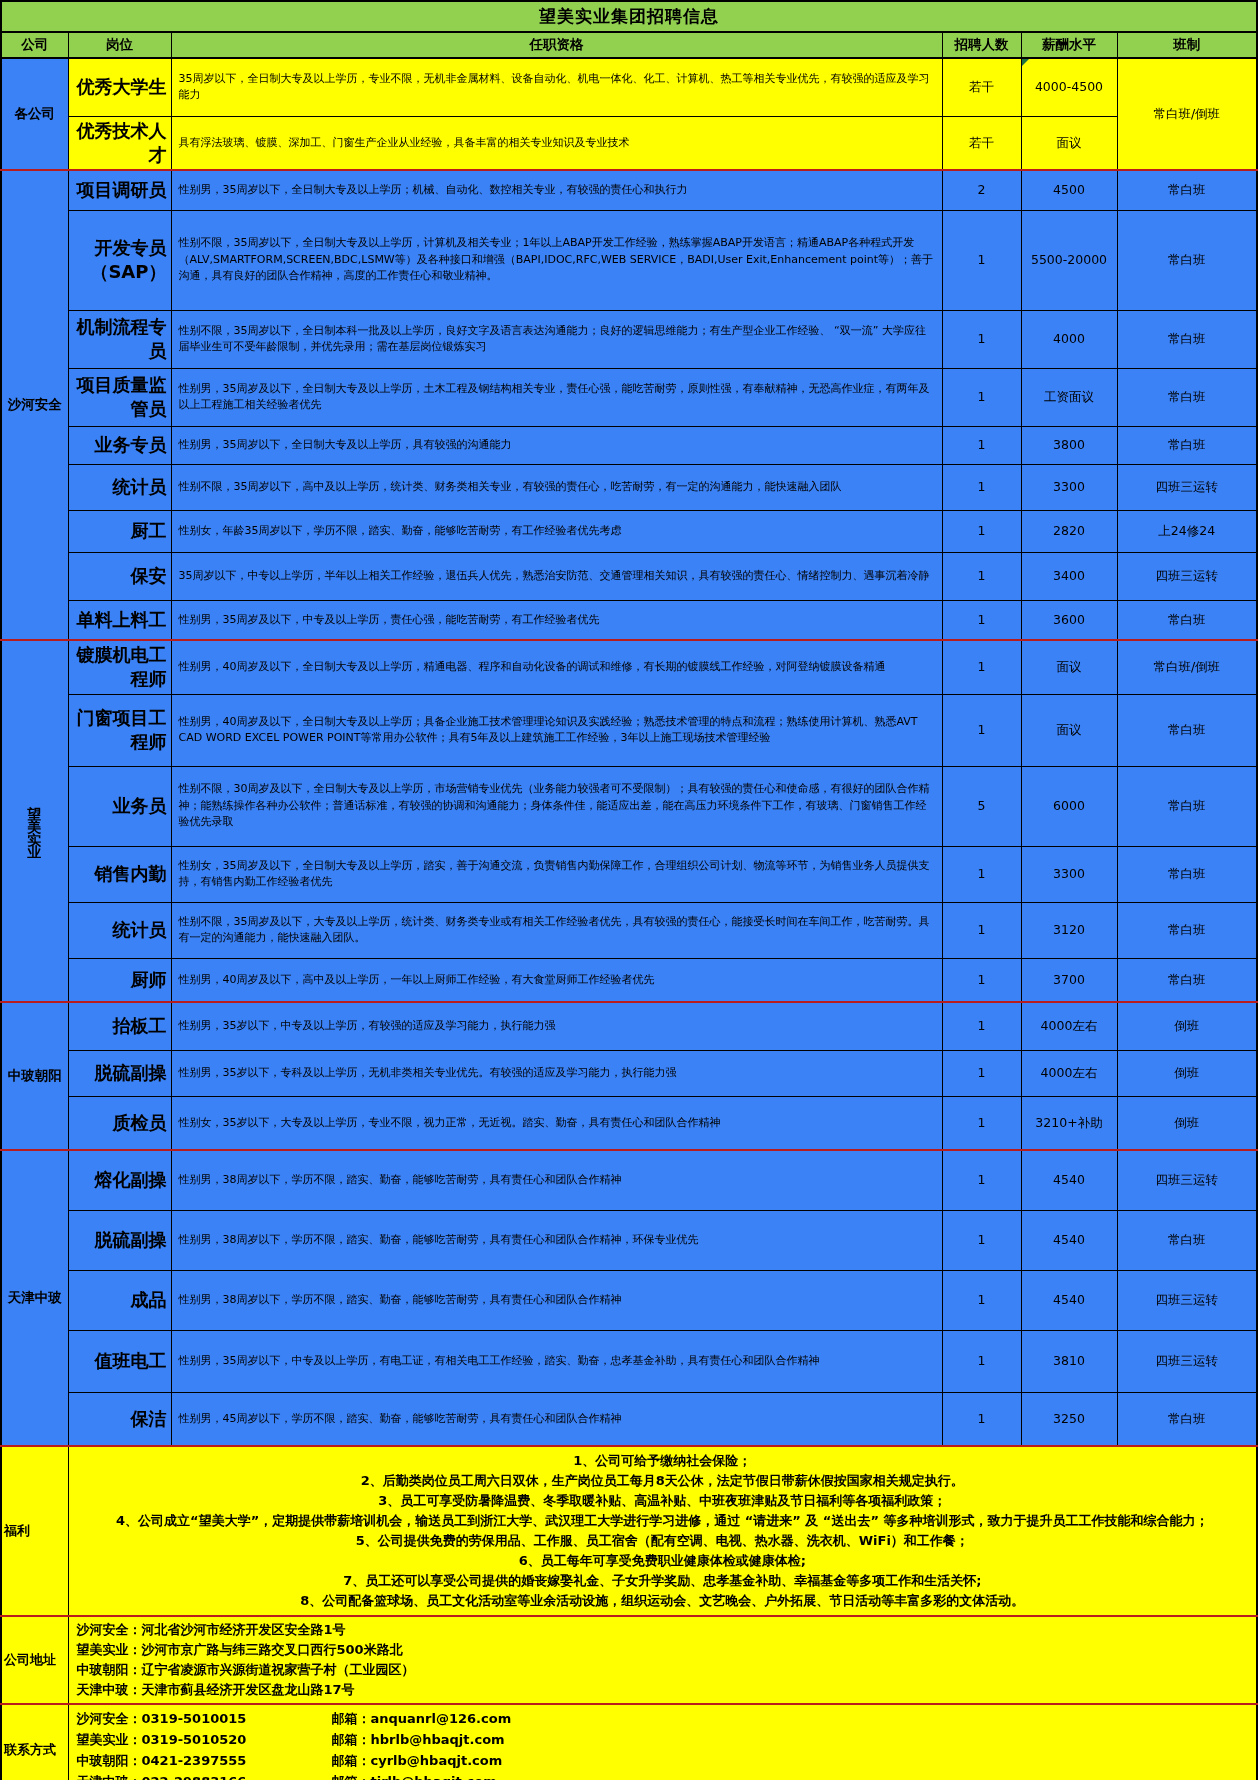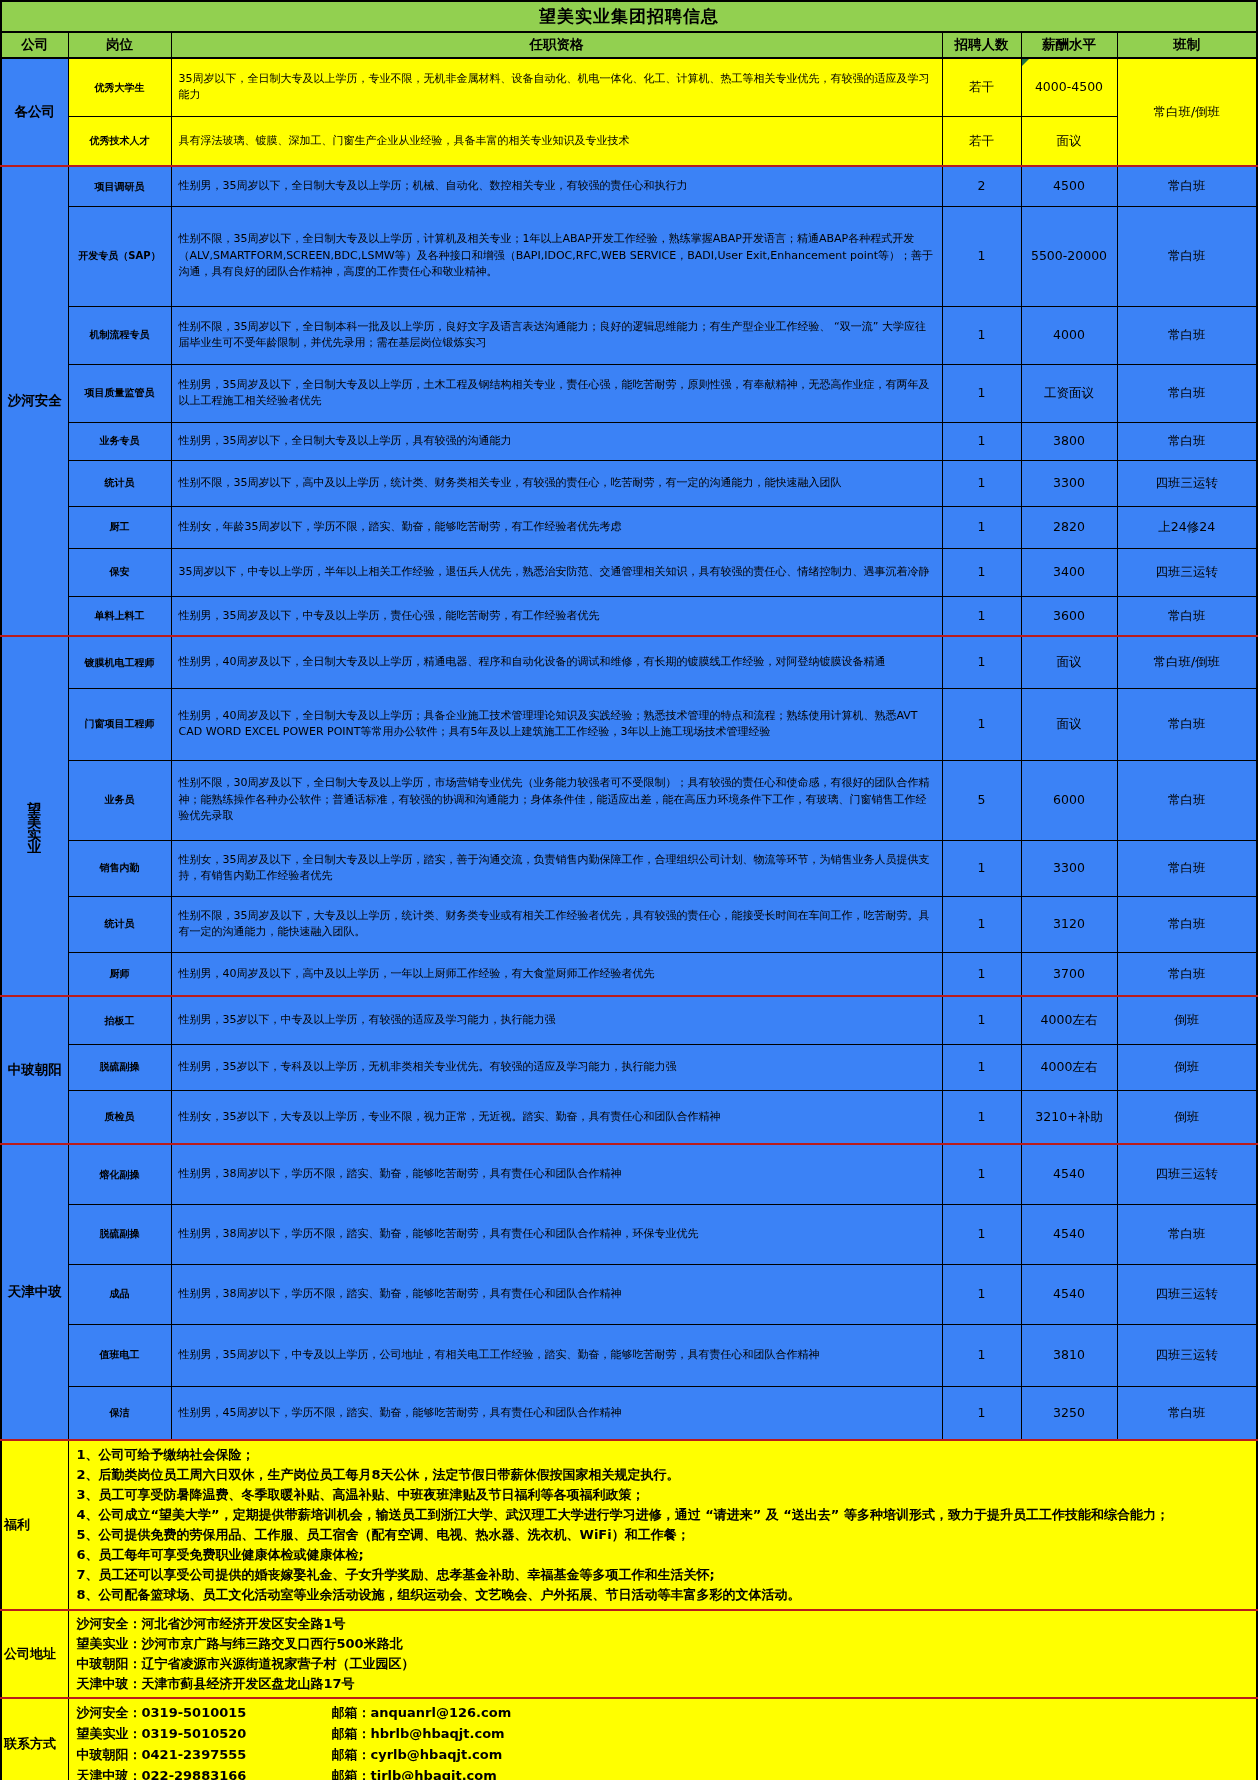--- a/index.html
+++ b/index.html
@@ -12,34 +12,34 @@
   .yellow{background:#ffff00;}
   .title-cell{
     background:#92d050;text-align:center;font-weight:bold;font-size:17px;
     border:2px solid #000;letter-spacing:1px;
   }
   .hdr{
     background:#92d050;font-weight:bold;font-size:13.5px;text-align:center;
     border-bottom:2px solid #000;
   }
   .company-cell{font-weight:bold;font-size:13.5px;text-align:center;padding:2px;}
-  .pos{font-weight:bold;font-size:10px;text-align:center;padding:2px 4px;line-height:1.35;}
+  .pos{font-weight:bold;font-size:18px;text-align:right;padding:2px 4px;line-height:1.35;}
   .qual{font-size:11px;text-align:left;padding:3px 7px;line-height:1.5;}
   .num{font-size:12.5px;text-align:center;padding:1px 2px;line-height:1.3;}
   .gs{border-top:2px solid #b91c1c;}
   .flag-holder{position:relative;}
   .flag{position:absolute;top:0;left:0;width:0;height:0;
     border-top:7px solid #1f7244;border-right:7px solid transparent;}
   .vtext{
     display:inline-block;writing-mode:vertical-rl;text-orientation:upright;
     letter-spacing:13px;font-weight:bold;font-size:14px;line-height:1;
   }
   .label-cell{font-weight:bold;font-size:13px;text-align:left;padding:2px;}
   .block{vertical-align:middle;padding:3px 8px;}
-  .bline{font-weight:bold;font-size:13px;line-height:20px;text-align:left;}
+  .bline{font-weight:bold;font-size:13px;line-height:20px;text-align:center;}
   .aline{font-weight:bold;font-size:13px;line-height:20px;text-align:left;}
   .cline{font-weight:bold;font-size:13px;line-height:21px;text-align:left;}
   .cphone{display:inline-block;width:255px;}
   .outer{border:2px solid #000;}
 </style>
 </head>
 <body>
 
 <div class="sheet">
 <table class="outer">
@@ -230,21 +230,21 @@
   </tr>
   <tr style="height:60px">
     <td class="pos">成品</td>
     <td class="qual">性别男，38周岁以下，学历不限，踏实、勤奋，能够吃苦耐劳，具有责任心和团队合作精神</td>
     <td class="num">1</td>
     <td class="num">4540</td>
     <td class="num">四班三运转</td>
   </tr>
   <tr style="height:62px">
     <td class="pos">值班电工</td>
-    <td class="qual">性别男，35周岁以下，中专及以上学历，公司地址，有相关电工工作经验，踏实、勤奋，能够吃苦耐劳，具有责任心和团队合作精神</td>
+    <td class="qual">性别男，35周岁以下，中专及以上学历，有电工证，有相关电工工作经验，踏实、勤奋，忠孝基金补助，具有责任心和团队合作精神</td>
     <td class="num">1</td>
     <td class="num">3810</td>
     <td class="num">四班三运转</td>
   </tr>
   <tr style="height:54px">
     <td class="pos">保洁</td>
     <td class="qual">性别男，45周岁以下，学历不限，踏实、勤奋，能够吃苦耐劳，具有责任心和团队合作精神</td>
     <td class="num">1</td>
     <td class="num">3250</td>
     <td class="num">常白班</td>

